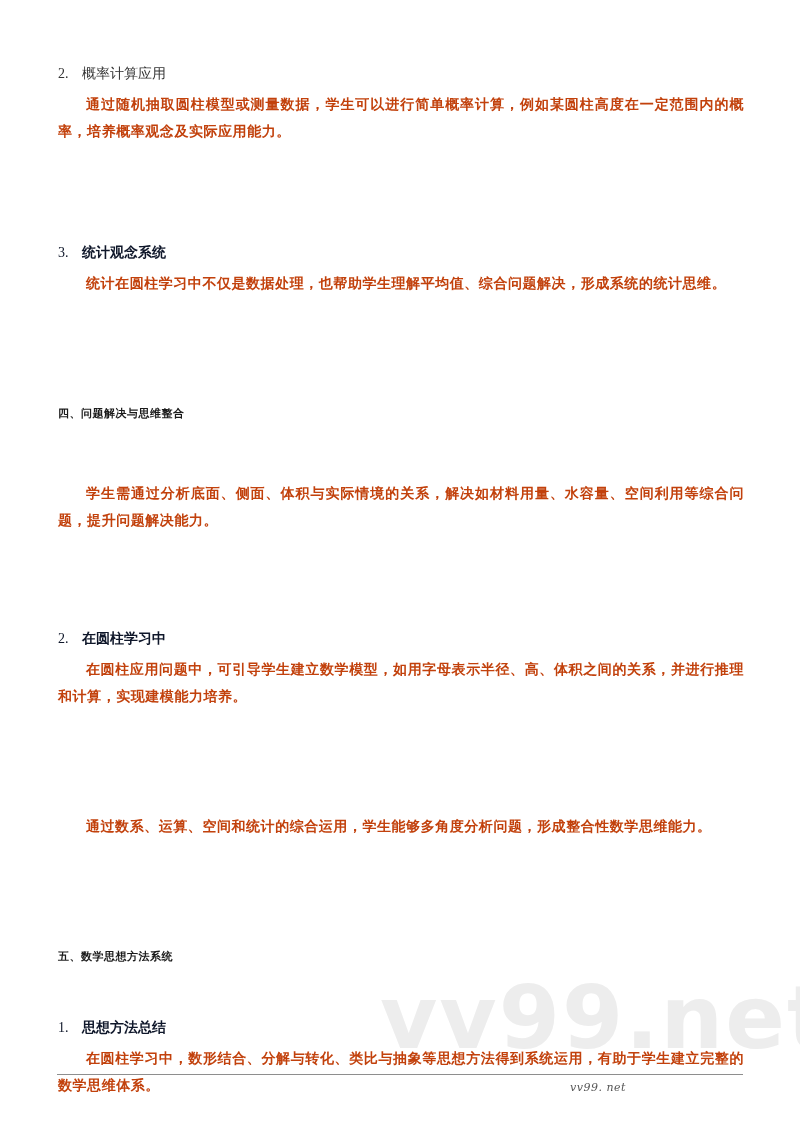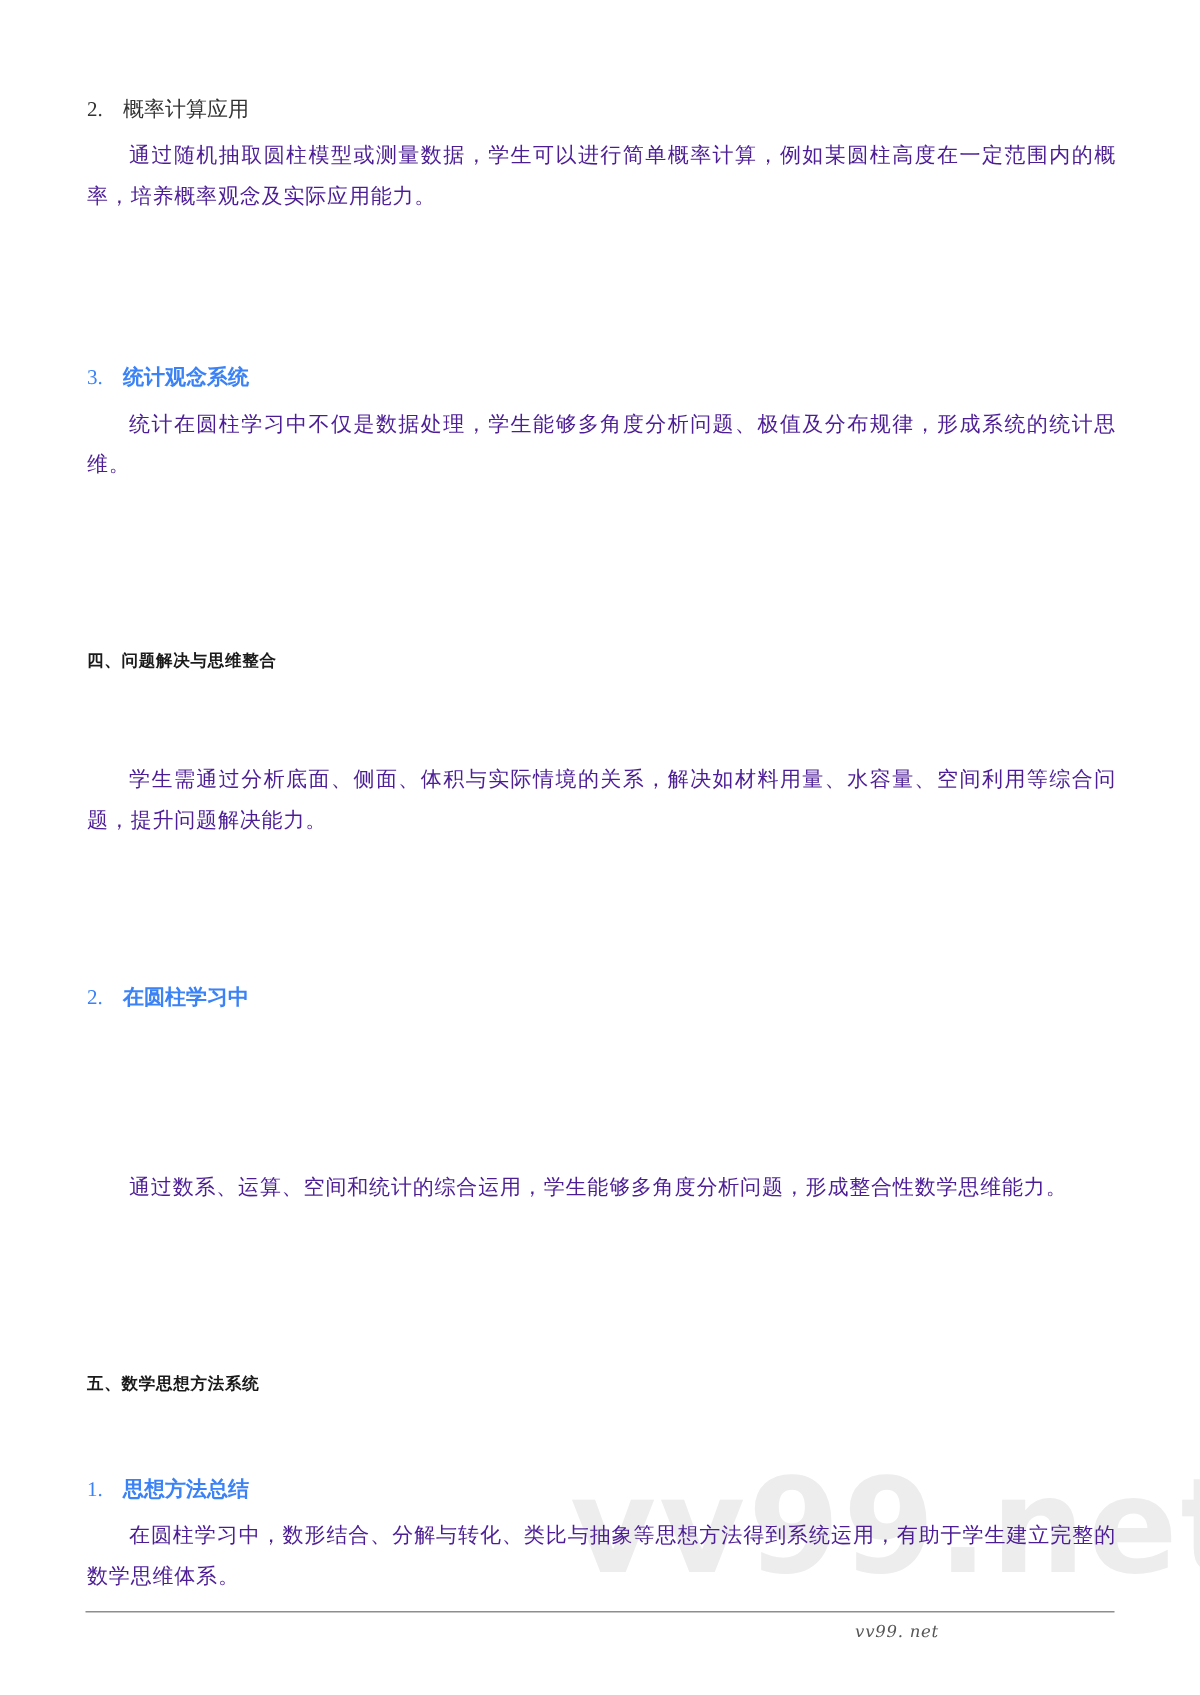--- a/index.html
+++ b/index.html
@@ -20,42 +20,43 @@
       left: 0;
       top: 0;
       width: 684px;
       height: 1130px;
     }
     .subhead {
       font-size: 14px;
       line-height: 20px;
       margin: 0;
       font-weight: bold;
-      color: #3b82f6;
+      color: #0f172a;
       font-family: "DejaVu Sans", "Liberation Sans", sans-serif;
     }
     .subhead.regular {
       font-weight: normal;
       font-family: "DejaVu Serif", "Liberation Serif", serif;
       color: #333;
     }
     .subhead .num {
       display: inline-block;
       width: 24px;
       font-family: "Liberation Serif", "DejaVu Serif", serif;
       font-weight: normal;
     }
     .para {
       font-size: 14px;
       line-height: 27px;
       margin: 7px 0 0 0;
       text-indent: 28px;
       letter-spacing: 0.55px;
       text-align: justify;
-      color: #4c1d95;
+      color: #c2410c;
+      font-weight: bold;
     }
     .section-title {
       font-size: 11px;
       line-height: 24px;
       font-weight: bold;
       margin: 0;
       color: #1a1a1a;
       font-family: "DejaVu Sans", "Liberation Sans", sans-serif;
       letter-spacing: 0.5px;
     }
@@ -101,33 +102,34 @@
 
   <div class="watermark">vv99.net</div>
 
   <div class="block text-layer" style="top:63px;">
     <p class="subhead regular"><span class="num">2.</span><span>概率计算应用</span></p>
     <p class="para">通过随机抽取圆柱模型或测量数据，学生可以进行简单概率计算，例如某圆柱高度在一定范围内的概率，培养概率观念及实际应用能力。</p>
   </div>
 
   <div class="block text-layer" style="top:160px;">
     <p class="subhead"><span class="num">3.</span><span>统计观念系统</span></p>
-    <p class="para">统计在圆柱学习中不仅是数据处理，学生能够多角度分析问题、极值及分布规律，形成系统的统计思维。</p>
+    <p class="para">统计在圆柱学习中不仅是数据处理，也帮助学生理解平均值、综合问题解决，形成系统的统计思维。</p>
   </div>
 
   <div class="block text-layer" style="top:265px;">
     <h2 class="section-title">四、问题解决与思维整合</h2>
   </div>
 
   <div class="block text-layer" style="top:312px;">
     <p class="para">学生需通过分析底面、侧面、体积与实际情境的关系，解决如材料用量、水容量、空间利用等综合问题，提升问题解决能力。</p>
   </div>
 
   <div class="block text-layer" style="top:406px;">
     <p class="subhead"><span class="num">2.</span><span>在圆柱学习中</span></p>
+    <p class="para">在圆柱应用问题中，可引导学生建立数学模型，如用字母表示半径、高、体积之间的关系，并进行推理和计算，实现建模能力培养。</p>
   </div>
 
   <div class="block text-layer" style="top:502px;">
     <p class="para">通过数系、运算、空间和统计的综合运用，学生能够多角度分析问题，形成整合性数学思维能力。</p>
   </div>
 
   <div class="block text-layer" style="top:607px;">
     <h2 class="section-title">五、数学思想方法系统</h2>
   </div>
 

